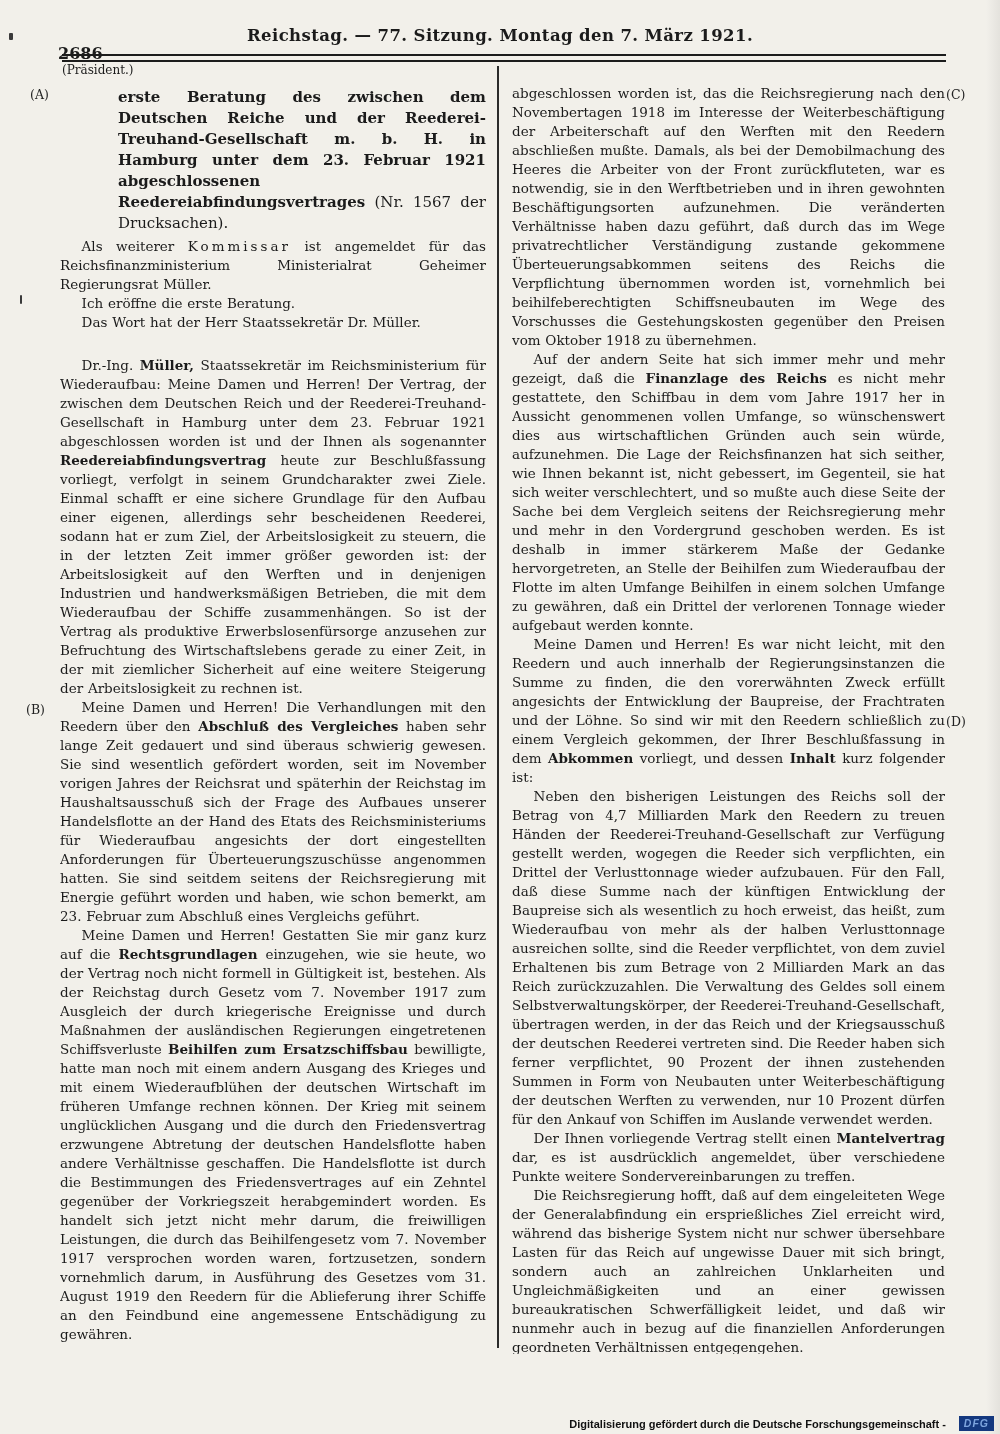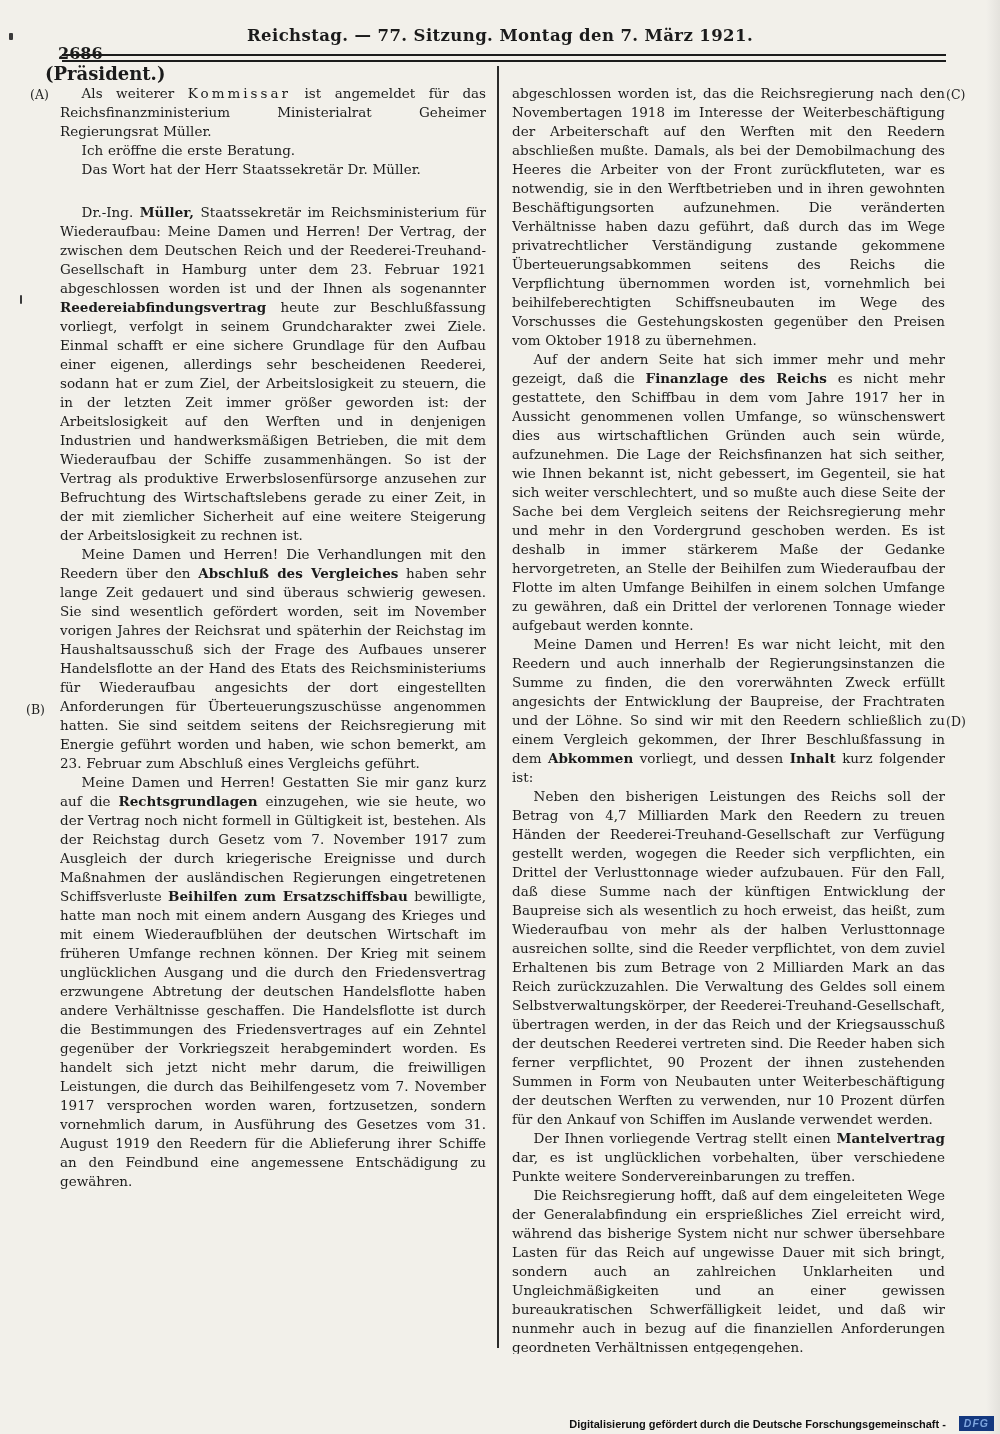--- a/index.html
+++ b/index.html
@@ -7,21 +7,21 @@
     width:1000px;height:1434px;position:relative;overflow:hidden;
     background:#f2f0ea;
     font-family:"DejaVu Serif","Liberation Serif",serif;
     color:#1b1b1b;
   }
   
   .page-number{position:absolute;left:58px;top:44px;font-size:16px;font-weight:bold;}
   .header-title{position:absolute;left:0;right:0;top:26px;text-align:center;font-size:16.5px;font-weight:bold;letter-spacing:.4px;}
   .double-rule{position:absolute;left:62px;top:54px;width:884px;height:4px;
     border-top:2px solid #1c1c1c;border-bottom:2px solid #1c1c1c;}
-  .speaker-note{position:absolute;left:45px;top:63px;font-size:18px;font-weight:bold;}
+  .speaker-note{position:absolute;left:62px;top:63px;font-size:12px;font-weight:normal;}
   
   .marker{position:absolute;font-size:12.5px;color:#222;}
   .marker-a{left:30px;top:87px;}
   .marker-b{left:26px;top:702px;}
   .marker-c{left:946px;top:87px;}
   .marker-d{left:946px;top:714px;}
   
   .column{position:absolute;top:84px;overflow:hidden;
     font-size:13.5px;line-height:19px;text-align:justify;
     hyphens:auto;-webkit-hyphens:auto;word-spacing:.5px;}
@@ -56,34 +56,35 @@
 <div class="header-title">Reichstag. — 77. Sitzung.  Montag den 7. März 1921.</div>
 <div class="double-rule"></div>
 <div class="speaker-note">(Präsident.)</div>
 
 <div class="marker marker-a">(A)</div>
 <div class="marker marker-b">(B)</div>
 <div class="marker marker-c">(C)</div>
 <div class="marker marker-d">(D)</div>
 
 <div class="column column-left">
+    <p class="para announce"><span class="bold">erste Beratung des zwischen dem Deutschen Reiche und der Reederei-Treuhand-Gesellschaft m. b. H. in Hamburg unter dem 23. Februar 1921 abgeschlossenen Reedereiabfindungsvertrages</span><span> (Nr. 1567 der Drucksachen).</span></p>
     <p class="para indent"><span>Als weiterer </span><span class="sperr">Kommissar</span><span> ist angemeldet für das Reichsfinanzministerium Ministerialrat Geheimer Regierungsrat Müller.</span></p>
     <p class="para indent"><span>Ich eröffne die erste Beratung.</span></p>
     <p class="para indent"><span>Das Wort hat der Herr Staatssekretär Dr. Müller.</span></p>
     <p class="para indent gap"><span>Dr.-Ing. </span><span class="bold">Müller,</span><span> Staatssekretär im Reichsministerium für Wiederaufbau: Meine Damen und Herren! Der Vertrag, der zwischen dem Deutschen Reich und der Reederei-Treuhand-Gesellschaft in Hamburg unter dem 23. Februar 1921 abgeschlossen worden ist und der Ihnen als sogenannter </span><span class="bold">Reedereiabfindungsvertrag</span><span> heute zur Beschlußfassung vorliegt, verfolgt in seinem Grundcharakter zwei Ziele. Einmal schafft er eine sichere Grundlage für den Aufbau einer eigenen, allerdings sehr bescheidenen Reederei, sodann hat er zum Ziel, der Arbeitslosigkeit zu steuern, die in der letzten Zeit immer größer geworden ist: der Arbeitslosigkeit auf den Werften und in denjenigen Industrien und handwerksmäßigen Betrieben, die mit dem Wiederaufbau der Schiffe zusammenhängen. So ist der Vertrag als produktive Erwerbslosenfürsorge anzusehen zur Befruchtung des Wirtschaftslebens gerade zu einer Zeit, in der mit ziemlicher Sicherheit auf eine weitere Steigerung der Arbeitslosigkeit zu rechnen ist.</span></p>
     <p class="para indent"><span>Meine Damen und Herren! Die Verhandlungen mit den Reedern über den </span><span class="bold">Abschluß des Vergleiches</span><span> haben sehr lange Zeit gedauert und sind überaus schwierig gewesen. Sie sind wesentlich gefördert worden, seit im November vorigen Jahres der Reichsrat und späterhin der Reichstag im Haushaltsausschuß sich der Frage des Aufbaues unserer Handelsflotte an der Hand des Etats des Reichsministeriums für Wiederaufbau angesichts der dort eingestellten Anforderungen für Überteuerungszuschüsse angenommen hatten. Sie sind seitdem seitens der Reichsregierung mit Energie geführt worden und haben, wie schon bemerkt, am 23. Februar zum Abschluß eines Vergleichs geführt.</span></p>
     <p class="para indent"><span>Meine Damen und Herren! Gestatten Sie mir ganz kurz auf die </span><span class="bold">Rechtsgrundlagen</span><span> einzugehen, wie sie heute, wo der Vertrag noch nicht formell in Gültigkeit ist, bestehen. Als der Reichstag durch Gesetz vom 7. November 1917 zum Ausgleich der durch kriegerische Ereignisse und durch Maßnahmen der ausländischen Regierungen eingetretenen Schiffsverluste </span><span class="bold">Beihilfen zum Ersatzschiffsbau</span><span> bewilligte, hatte man noch mit einem andern Ausgang des Krieges und mit einem Wiederaufblühen der deutschen Wirtschaft im früheren Umfange rechnen können. Der Krieg mit seinem unglücklichen Ausgang und die durch den Friedensvertrag erzwungene Abtretung der deutschen Handelsflotte haben andere Verhältnisse geschaffen. Die Handelsflotte ist durch die Bestimmungen des Friedensvertrages auf ein Zehntel gegenüber der Vorkriegszeit herabgemindert worden. Es handelt sich jetzt nicht mehr darum, die freiwilligen Leistungen, die durch das Beihilfengesetz vom 7. November 1917 versprochen worden waren, fortzusetzen, sondern vornehmlich darum, in Ausführung des Gesetzes vom 31. August 1919 den Reedern für die Ablieferung ihrer Schiffe an den Feindbund eine angemessene Entschädigung zu gewähren.</span></p>
   </div>
 <div class="col-divider"></div>
 <div class="column column-right">
     <p class="para noindent"><span>abgeschlossen worden ist, das die Reichsregierung nach den Novembertagen 1918 im Interesse der Weiterbeschäftigung der Arbeiterschaft auf den Werften mit den Reedern abschließen mußte. Damals, als bei der Demobilmachung des Heeres die Arbeiter von der Front zurückfluteten, war es notwendig, sie in den Werftbetrieben und in ihren gewohnten Beschäftigungsorten aufzunehmen. Die veränderten Verhältnisse haben dazu geführt, daß durch das im Wege privatrechtlicher Verständigung zustande gekommene Überteuerungsabkommen seitens des Reichs die Verpflichtung übernommen worden ist, vornehmlich bei beihilfeberechtigten Schiffsneubauten im Wege des Vorschusses die Gestehungskosten gegenüber den Preisen vom Oktober 1918 zu übernehmen.</span></p>
     <p class="para indent"><span>Auf der andern Seite hat sich immer mehr und mehr gezeigt, daß die </span><span class="bold">Finanzlage des Reichs</span><span> es nicht mehr gestattete, den Schiffbau in dem vom Jahre 1917 her in Aussicht genommenen vollen Umfange, so wünschenswert dies aus wirtschaftlichen Gründen auch sein würde, aufzunehmen. Die Lage der Reichsfinanzen hat sich seither, wie Ihnen bekannt ist, nicht gebessert, im Gegenteil, sie hat sich weiter verschlechtert, und so mußte auch diese Seite der Sache bei dem Vergleich seitens der Reichsregierung mehr und mehr in den Vordergrund geschoben werden. Es ist deshalb in immer stärkerem Maße der Gedanke hervorgetreten, an Stelle der Beihilfen zum Wiederaufbau der Flotte im alten Umfange Beihilfen in einem solchen Umfange zu gewähren, daß ein Drittel der verlorenen Tonnage wieder aufgebaut werden konnte.</span></p>
     <p class="para indent"><span>Meine Damen und Herren! Es war nicht leicht, mit den Reedern und auch innerhalb der Regierungsinstanzen die Summe zu finden, die den vorerwähnten Zweck erfüllt angesichts der Entwicklung der Baupreise, der Frachtraten und der Löhne. So sind wir mit den Reedern schließlich zu einem Vergleich gekommen, der Ihrer Beschlußfassung in dem </span><span class="bold">Abkommen</span><span> vorliegt, und dessen </span><span class="bold">Inhalt</span><span> kurz folgender ist:</span></p>
     <p class="para indent"><span>Neben den bisherigen Leistungen des Reichs soll der Betrag von 4,7 Milliarden Mark den Reedern zu treuen Händen der Reederei-Treuhand-Gesellschaft zur Verfügung gestellt werden, wogegen die Reeder sich verpflichten, ein Drittel der Verlusttonnage wieder aufzubauen. Für den Fall, daß diese Summe nach der künftigen Entwicklung der Baupreise sich als wesentlich zu hoch erweist, das heißt, zum Wiederaufbau von mehr als der halben Verlusttonnage ausreichen sollte, sind die Reeder verpflichtet, von dem zuviel Erhaltenen bis zum Betrage von 2 Milliarden Mark an das Reich zurückzuzahlen. Die Verwaltung des Geldes soll einem Selbstverwaltungskörper, der Reederei-Treuhand-Gesellschaft, übertragen werden, in der das Reich und der Kriegsausschuß der deutschen Reederei vertreten sind. Die Reeder haben sich ferner verpflichtet, 90 Prozent der ihnen zustehenden Summen in Form von Neubauten unter Weiterbeschäftigung der deutschen Werften zu verwenden, nur 10 Prozent dürfen für den Ankauf von Schiffen im Auslande verwendet werden.</span></p>
-    <p class="para indent"><span>Der Ihnen vorliegende Vertrag stellt einen </span><span class="bold">Mantelvertrag</span><span> dar, es ist unglücklichen vorbehalten, über verschiedene Punkte weitere Sondervereinbarungen zu treffen.</span></p>
+    <p class="para indent"><span>Der Ihnen vorliegende Vertrag stellt einen </span><span class="bold">Mantelvertrag</span><span> dar, es ist ausdrücklich angemeldet, über verschiedene Punkte weitere Sondervereinbarungen zu treffen.</span></p>
     <p class="para indent"><span>Die Reichsregierung hofft, daß auf dem eingeleiteten Wege der Generalabfindung ein ersprießliches Ziel erreicht wird, während das bisherige System nicht nur schwer übersehbare Lasten für das Reich auf ungewisse Dauer mit sich bringt, sondern auch an zahlreichen Unklarheiten und Ungleichmäßigkeiten und an einer gewissen bureaukratischen Schwerfälligkeit leidet, und daß wir nunmehr auch in bezug auf die finanziellen Anforderungen geordneten Verhältnissen entgegengehen.</span></p>
   </div>
 
 <div class="scan-edge"></div>
 <div class="scan-speck speck-1"></div>
 <div class="scan-speck speck-2"></div>
 
 <div class="footer-credit">
   <span>Digitalisierung gefördert durch die Deutsche Forschungsgemeinschaft -</span>
   <span class="dfg-box" style="background: rgb(20, 56, 127); color: rgb(125, 164, 222);">DFG</span>

